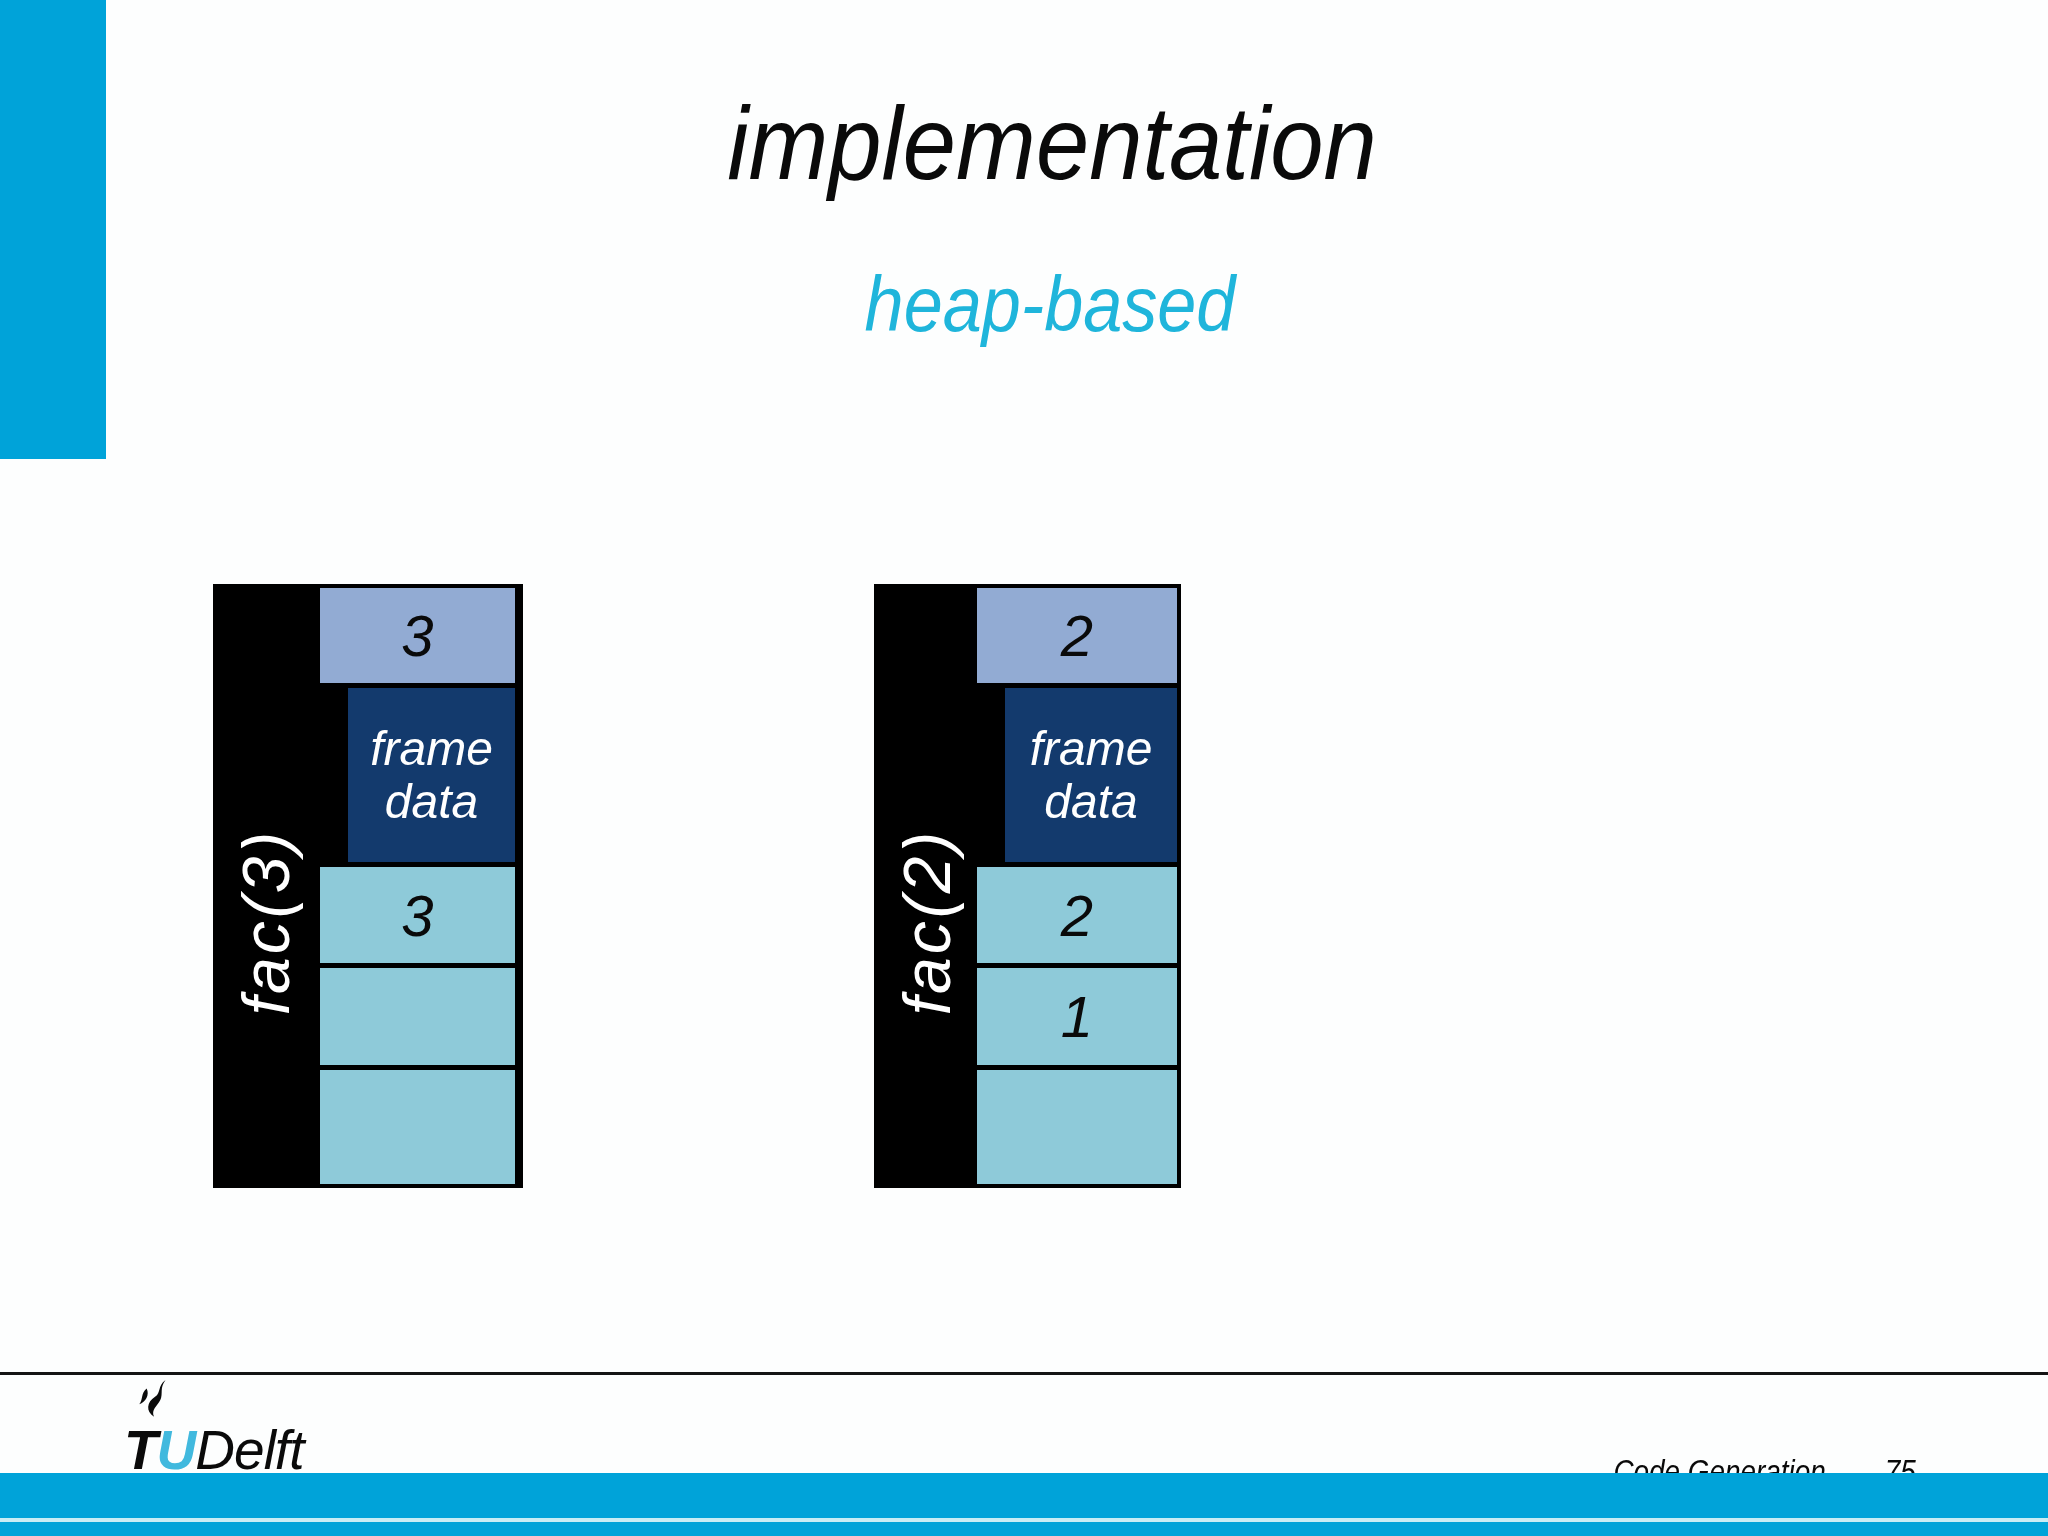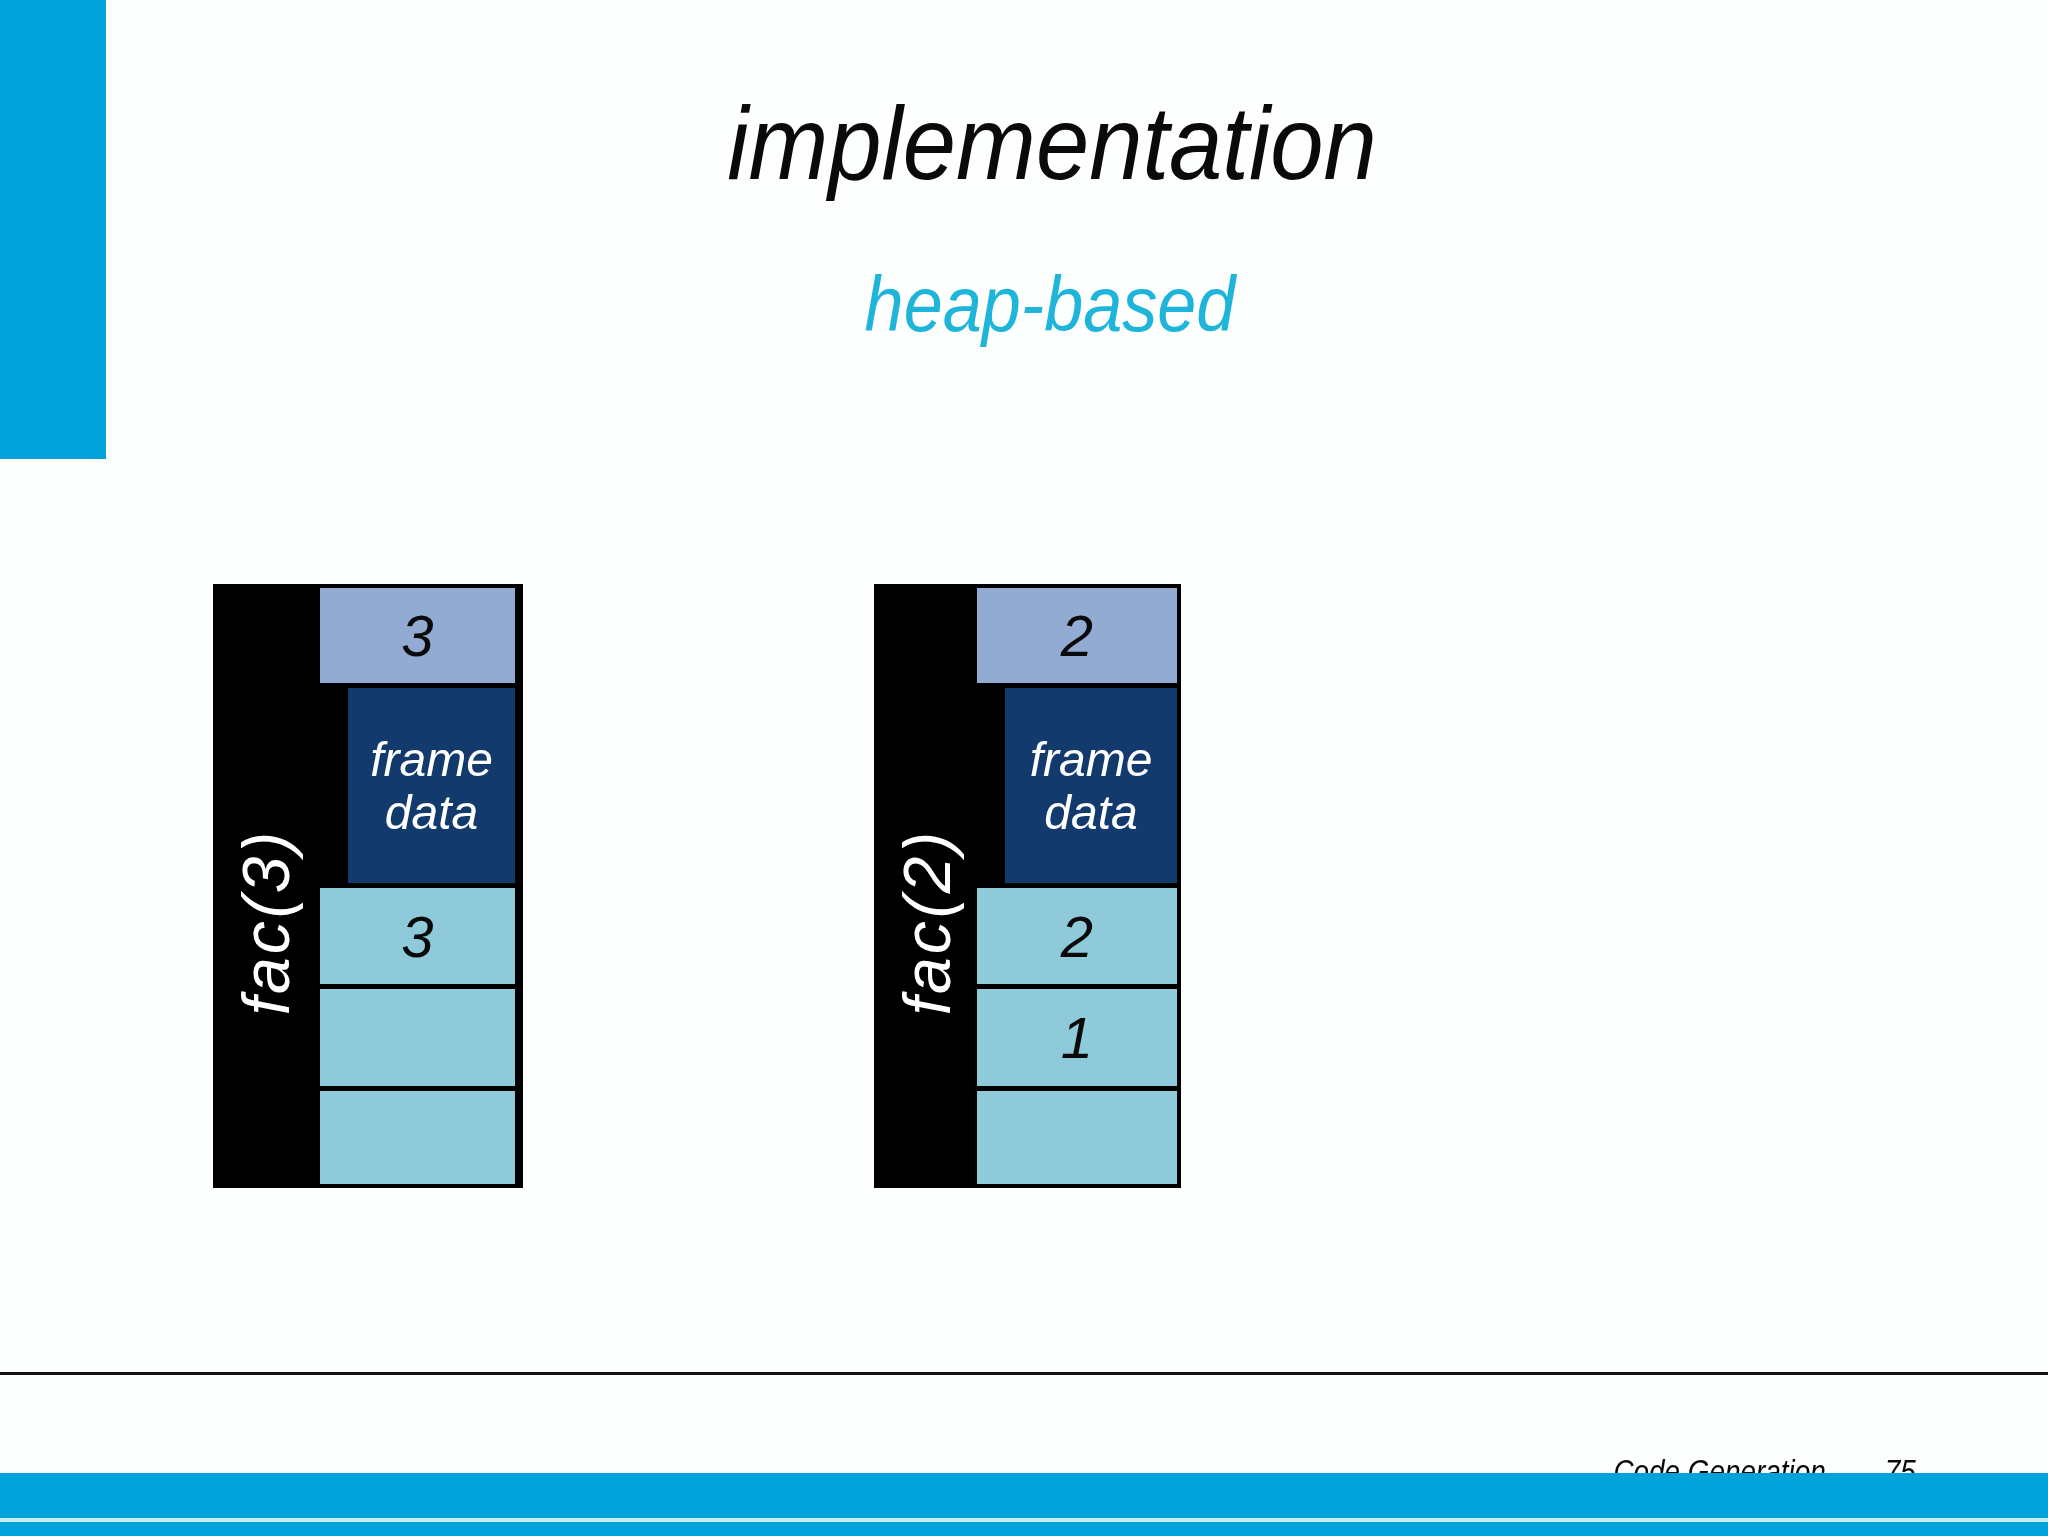--- a/index.html
+++ b/index.html
@@ -36,21 +36,21 @@
     transform:translate(-50%,-50%) rotate(-90deg);
     color:#ffffff; font-size:66px; letter-spacing:3px; white-space:nowrap;
   }
 
   .cells { position:absolute; top:4px; bottom:4px; display:flex; flex-direction:column; gap:5px; }
   #diag-left  .cells { left:107px; width:195px; }
   #diag-right .cells { left:103px; width:200px; }
 
   .cell { display:flex; align-items:center; justify-content:center; font-size:58px; color:#0a0a0a; }
   .cell:nth-child(1){ height:95px; }
-  .cell:nth-child(2){ height:195px;margin-left:28px; }
+  .cell:nth-child(2){ height:174px;margin-left:28px; }
   .cell:nth-child(3){ height:96px; }
   .cell:nth-child(4){ height:97px; }
   .cell:nth-child(5){ flex:1; }
   .cell-arg   { background:#92abd3; }
   .cell-frame { background:#133a6d; color:#ffffff; font-size:48px; line-height:53px; white-space:pre-line; text-align:center; }
   .cell-val   { background:#8ecad9; }
 
   
   .footer-rule { position:absolute; left:0; top:1372px; width:100%; height:3px; background:#141414; }
 
@@ -106,20 +106,29 @@
       <div class="cell cell-frame">frame
 data</div>
       <div class="cell cell-val">2</div>
       <div class="cell cell-val">1</div>
       <div class="cell cell-val"></div>
     </div>
   </div>
 
   <div class="footer-rule"></div>
 
+  <div class="logo">
+    <svg viewBox="0 0 40 40" aria-hidden="true">
+      <path d="M31 0 C23 6 27 12 21 16 C13 21 12 30 20 35 C17 28 23 25 26 19 C29 13 25 8 31 0 Z" fill="#0a0a0a"></path>
+      <path d="M13 8 C7 13 10 18 6 23 C12 21 16 14 13 8 Z" fill="#0a0a0a"></path>
+    </svg>
+    <div class="logo-text">
+      <span class="lt-t">T</span><span class="lt-u">U</span><span class="lt-rest">Delft</span>
+    </div>
+  </div>
 
   <div class="footer-right">
     <span>Code Generation</span>
     <span>75</span>
   </div>
 
   <div class="bottom-bar-main"></div>
   <div class="bottom-bar-line"></div>
   <div class="bottom-bar-edge"></div>
 

